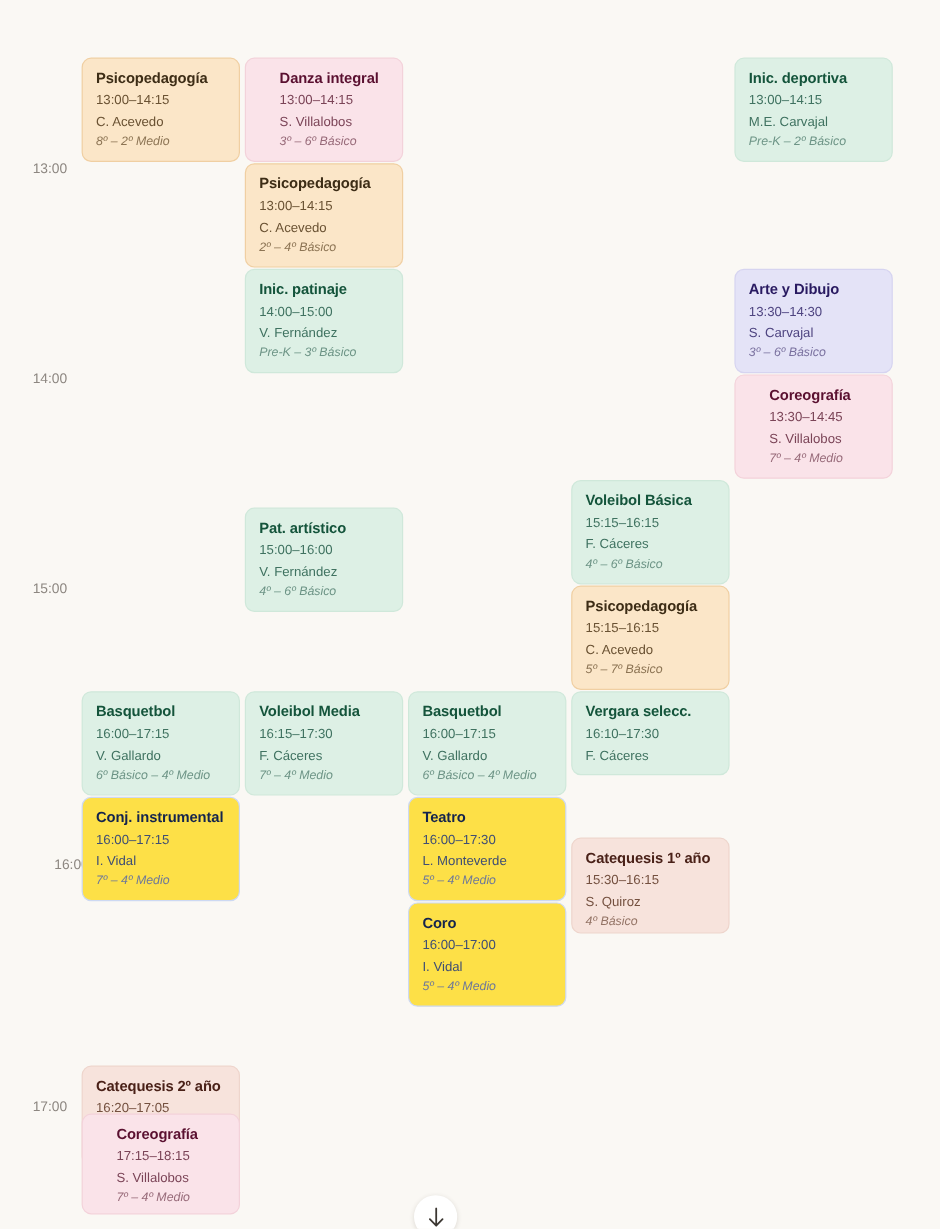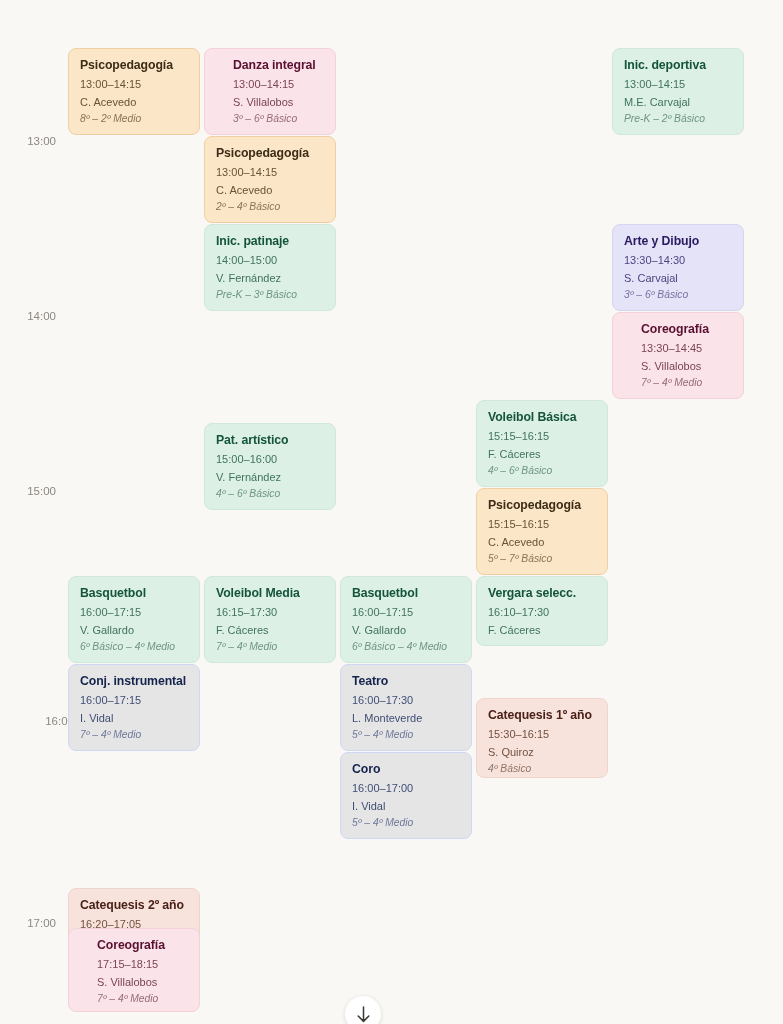--- a/index.html
+++ b/index.html
@@ -99,21 +99,21 @@
   .theme-orange .ev-grades { color: #8c7454; }
 
   
   .theme-pink            { background: #fae3e9; border-color: #f3d2da; padding-left: 28px; }
   .theme-pink .ev-title  { color: #5a1030; }
   .theme-pink .ev-time,
   .theme-pink .ev-teacher{ color: #7b4457; }
   .theme-pink .ev-grades { color: #976a79; }
 
   
-  .theme-blue            { background: #e5e5e5; border-color: #cdd9f2; }
+  .theme-blue            { background: #fde047; border-color: #cdd9f2; }
   .theme-blue .ev-title  { color: #14244d; }
   .theme-blue .ev-time,
   .theme-blue .ev-teacher{ color: #3f4e74; }
   .theme-blue .ev-grades { color: #6d789a; }
 
   
   .theme-purple            { background: #e4e3f7; border-color: #d6d4f0; }
   .theme-purple .ev-title  { color: #291a61; }
   .theme-purple .ev-time,
   .theme-purple .ev-teacher{ color: #4e4480; }

